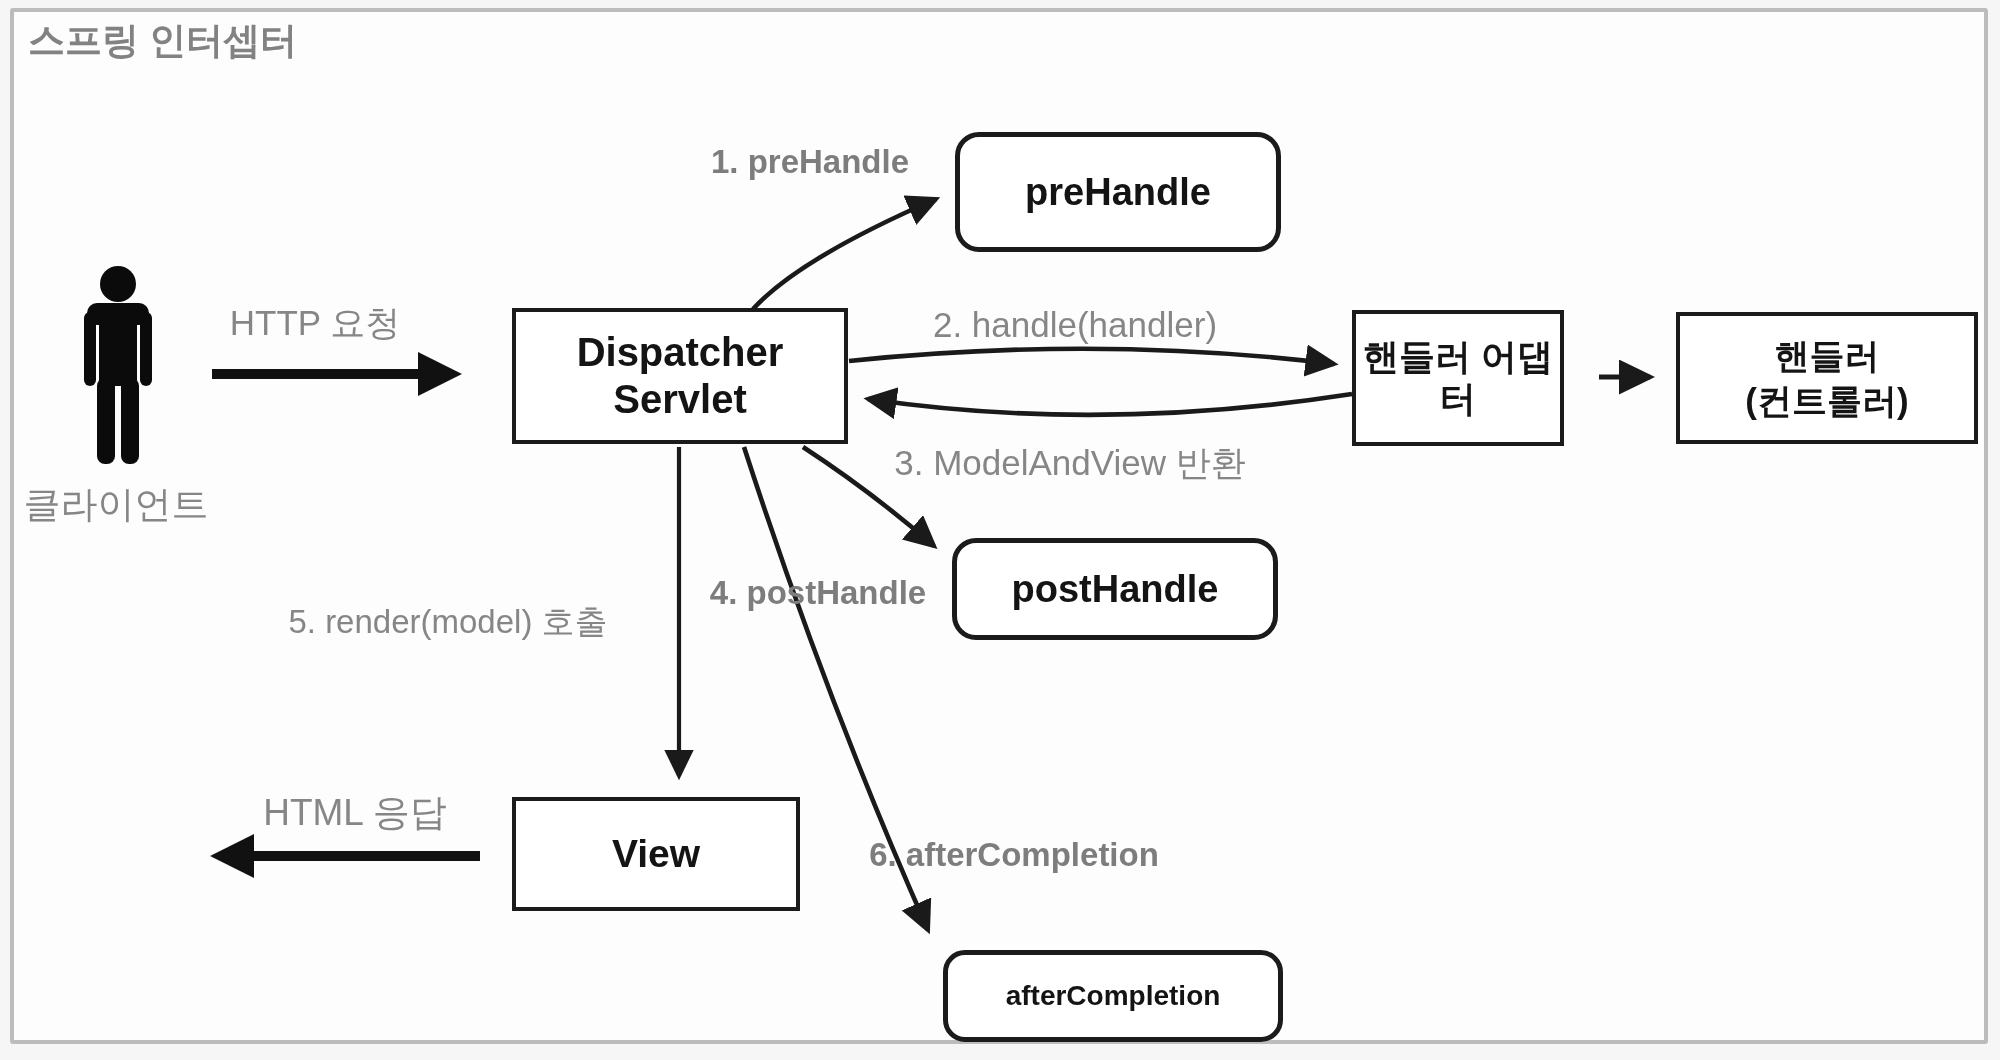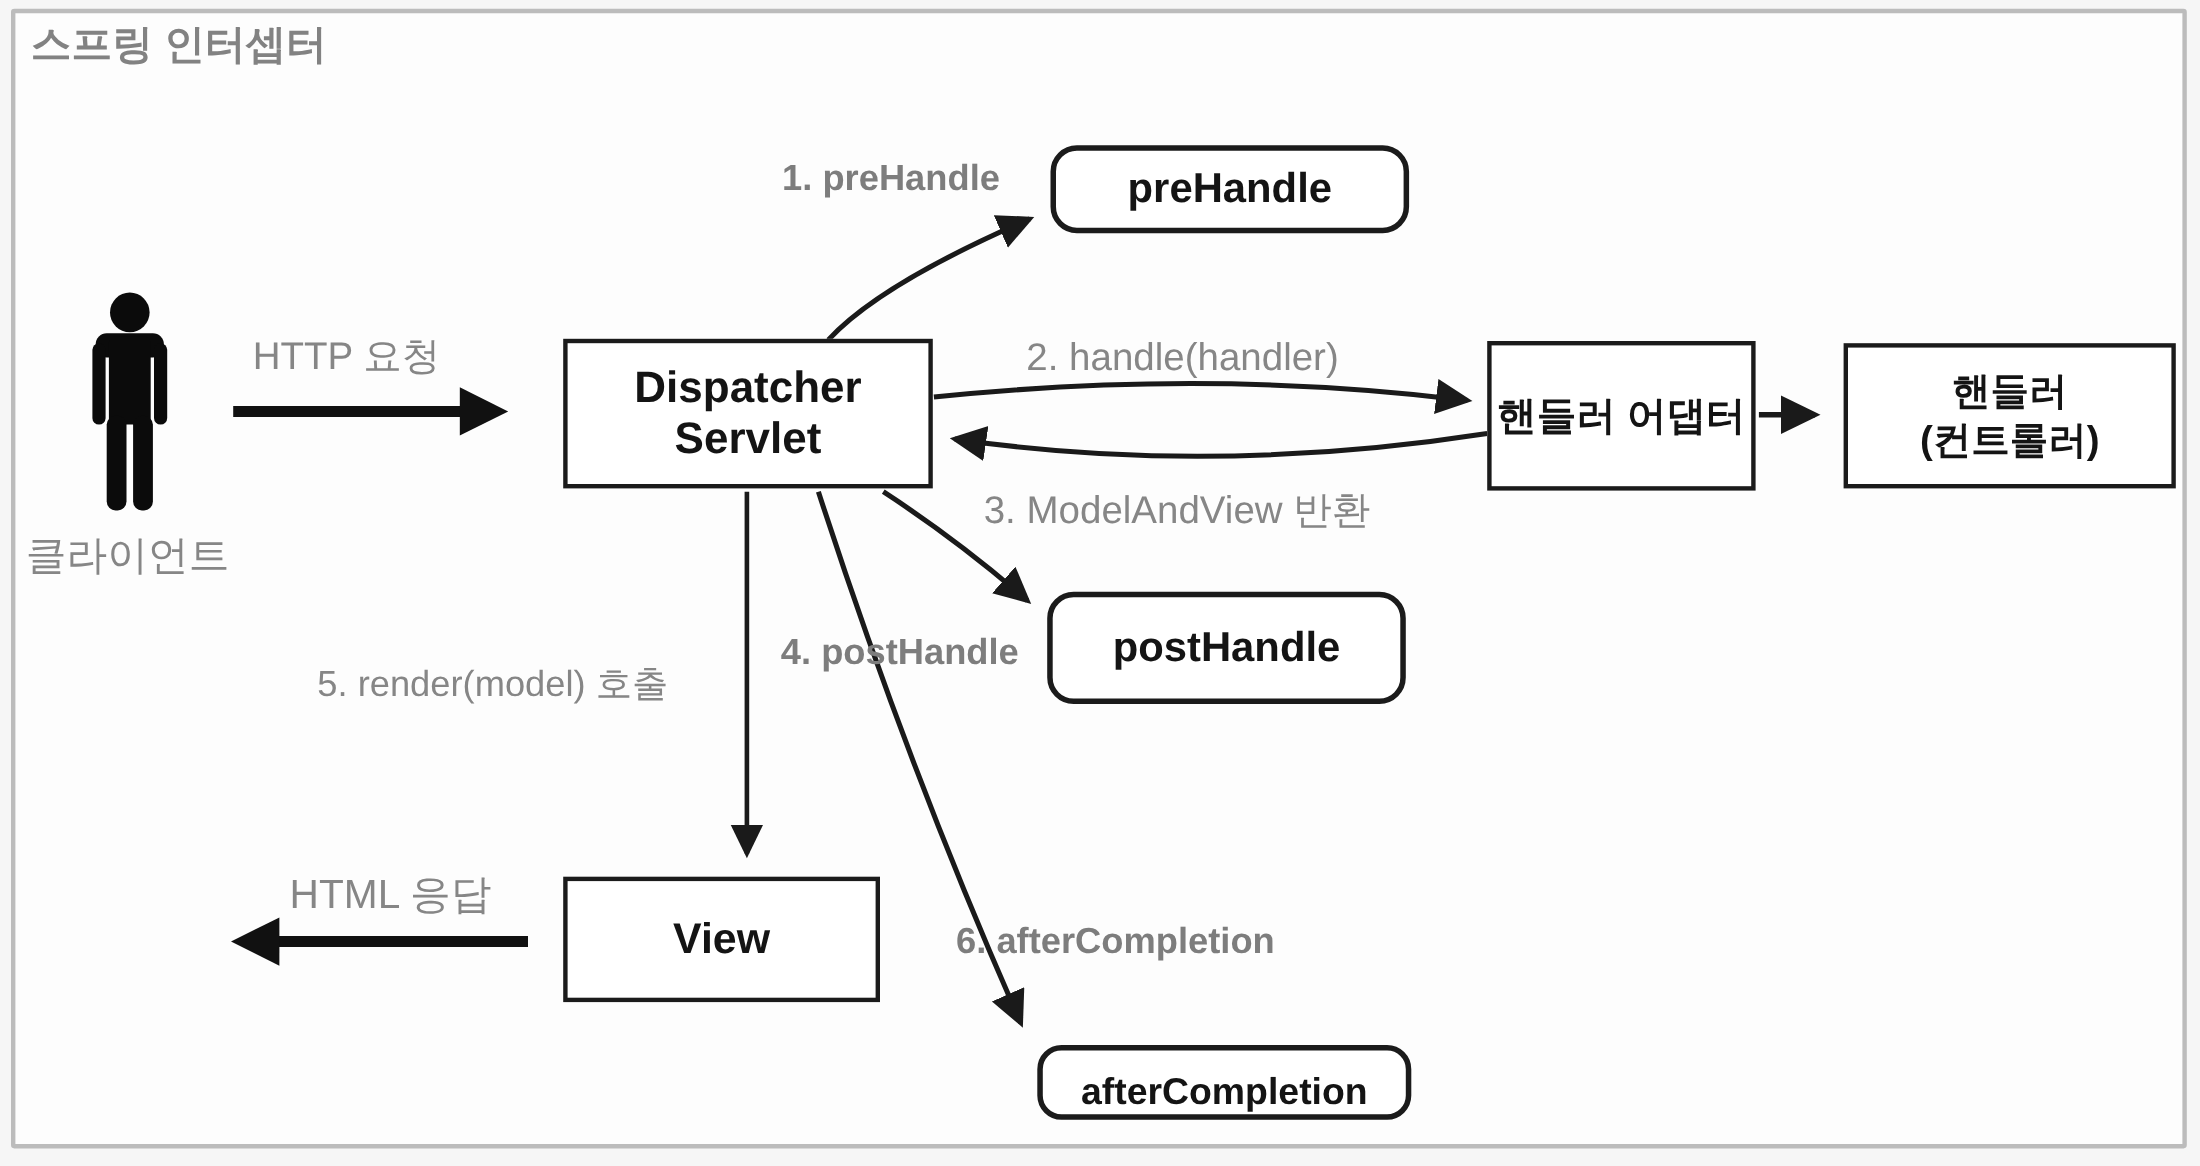--- a/index.html
+++ b/index.html
@@ -88,42 +88,42 @@
   <path d="M 679 447 L 679 776" fill="none" stroke="#1a1a1a" stroke-width="4.2" marker-end="url(#ah)"></path>
 
   <path d="M 744 447 Q 826 700 928 930" fill="none" stroke="#1a1a1a" stroke-width="4.6" marker-end="url(#ah)"></path>
 </svg>
 
 <div class="node" style="left:512px;top:308px;width:336px;height:136px;font-size:40px;">
   <span>Dispatcher</span>
   <span>Servlet</span>
 </div>
 
-<div class="node round" style="left:955px;top:132px;width:326px;height:80px;font-size:38px;">
+<div class="node round" style="left:955px;top:132px;width:326px;height:120px;font-size:38px;">
   <span>preHandle</span>
 </div>
 
-<div class="node" style="left:1352px;top:310px;width:244px;height:136px;font-size:36px;">
+<div class="node" style="left:1352px;top:310px;width:212px;height:136px;font-size:36px;">
   <span>핸들러 어댑터</span>
 </div>
 
 <div class="node" style="left:1676px;top:312px;width:302px;height:132px;font-size:35px;line-height:1.3;">
   <span>핸들러</span>
   <span>(컨트롤러)</span>
 </div>
 
 <div class="node round" style="left:952px;top:538px;width:326px;height:102px;font-size:38px;">
   <span>postHandle</span>
 </div>
 
 <div class="node" style="left:512px;top:797px;width:288px;height:114px;font-size:39px;">
   <span>View</span>
 </div>
 
-<div class="node round" style="left:943px;top:950px;width:340px;height:68px;font-size:34px;border-radius:22px;justify-content:flex-end;">
+<div class="node round" style="left:943px;top:950px;width:340px;height:92px;font-size:28px;border-radius:22px;">
   <span>afterCompletion</span>
 </div>
 
 <div class="flabel" style="left:116px;top:480px;font-size:37px;">클라이언트</div>
 
 <div class="flabel" style="left:315px;top:300px;font-size:35px;">HTTP 요청</div>
 
 <div class="flabel bold" style="left:810px;top:143px;font-size:33px;">1. preHandle</div>
 
 <div class="flabel" style="left:1075px;top:305px;font-size:35px;">2. handle(handler)</div>

